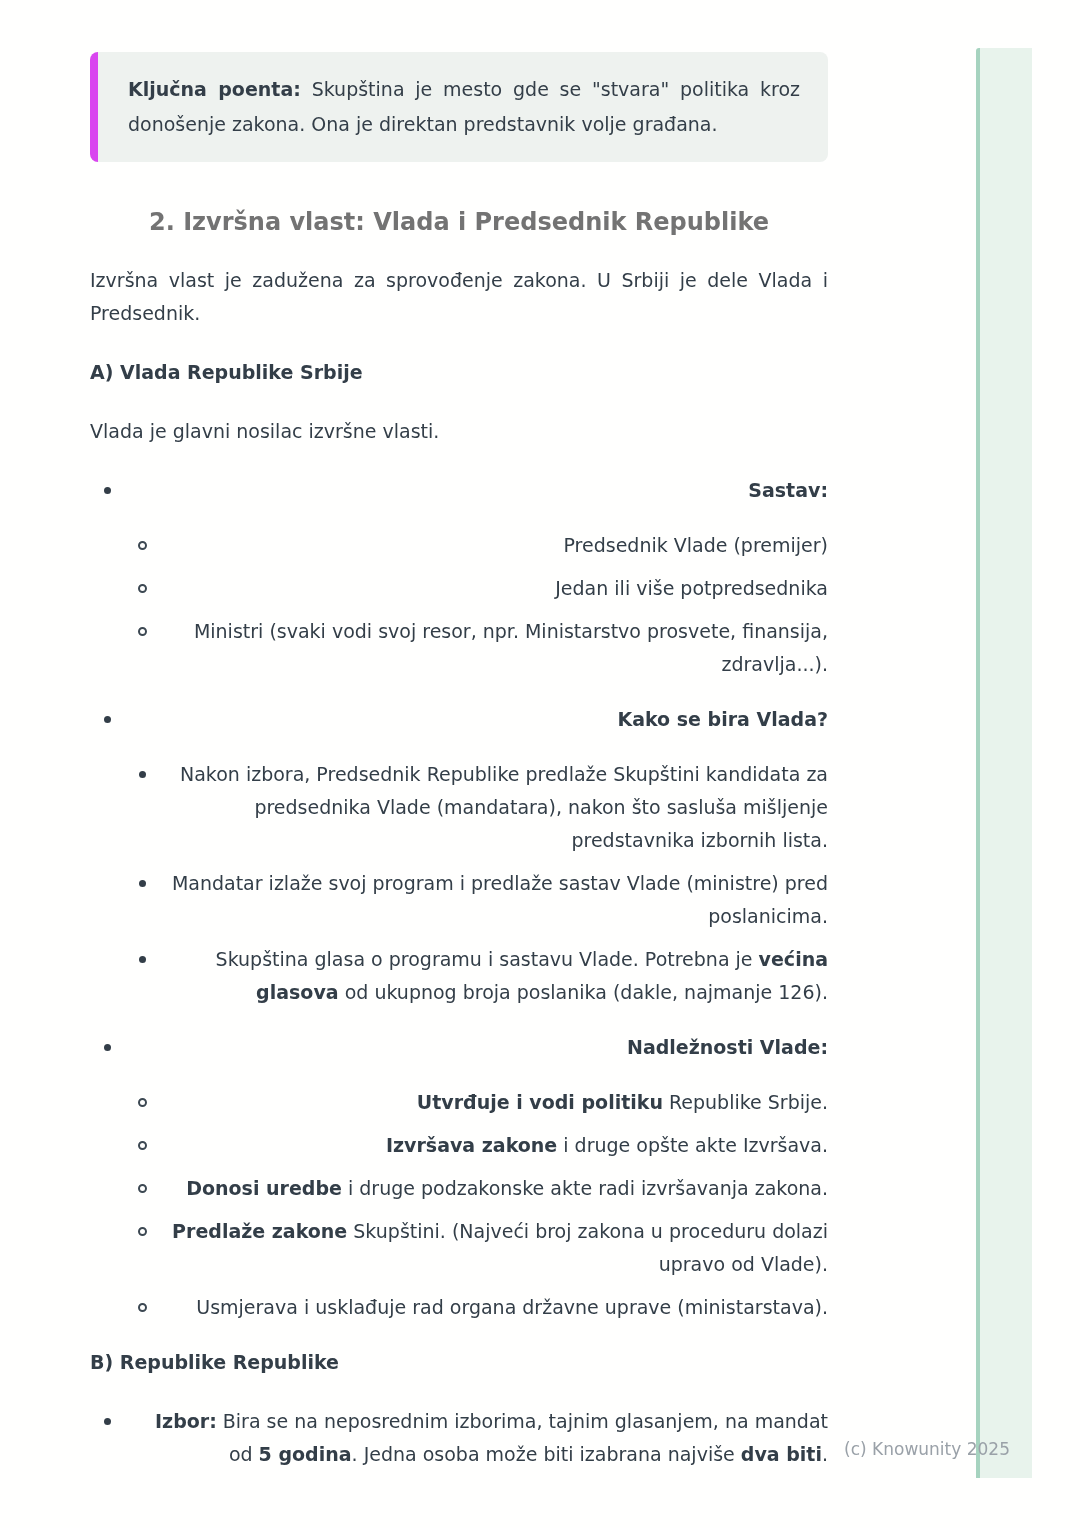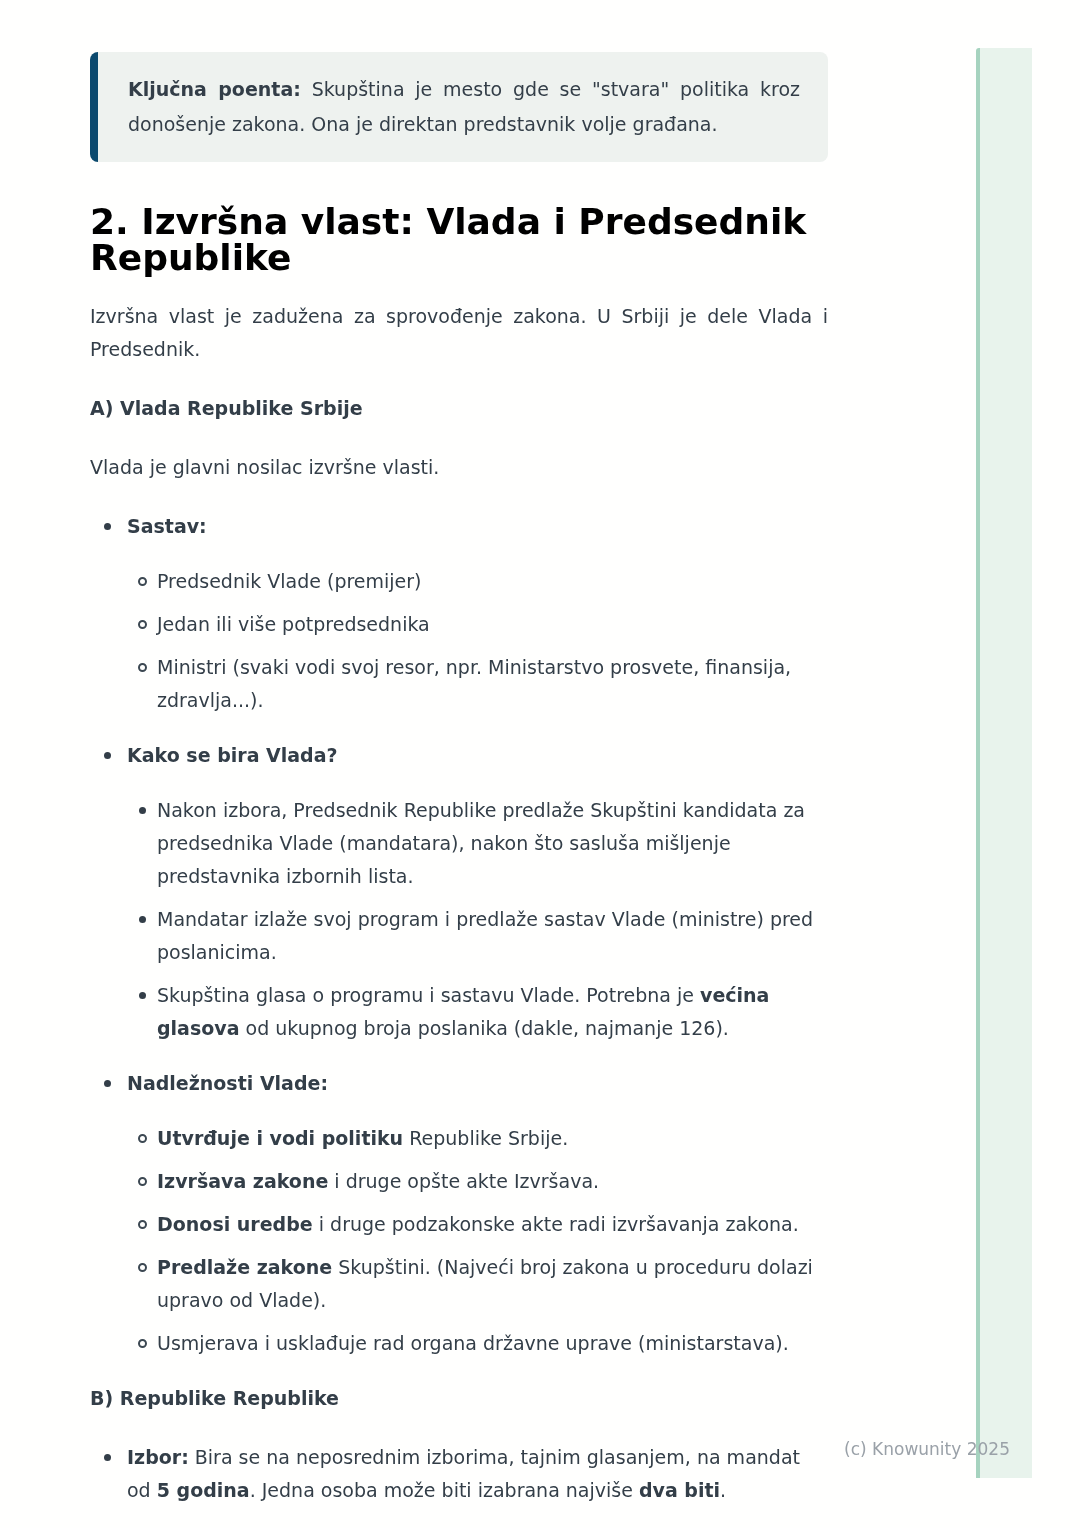--- a/index.html
+++ b/index.html
@@ -26,36 +26,37 @@
     position: absolute;
     left: 90px;
     top: 52px;
     width: 738px;
     color: #333e48;
     font-size: 19px;
     line-height: 33px;
   }
   .callout {
     background: #eef2ef;
-    border-left: 8px solid #0c4a6e;
+    border-left: 8px solid #d946ef;
     border-radius: 8px;
     padding: 20px 28px 20px 30px;
     margin-bottom: 42px;
   }
   .callout p {
     margin: 0;
     text-align: justify;
     line-height: 35px;
   }
   h2.section-heading {
-    color: #000000;
-    font-size: 36px;
+    color: #737373;
+    font-size: 24px;
     line-height: 36px;
     font-weight: bold;
     margin: 0 0 24px 0;
+    text-align: center;
   }
   p { margin: 0 0 26px 0; }
   p.justify { text-align: justify; }
   p.bold { font-weight: bold; }
   strong { font-weight: bold; }
 
   ul { list-style: none; margin: 0; padding: 0; }
   ul.l1 > li {
     position: relative;
     padding-left: 37px;
@@ -64,21 +65,21 @@
   ul.l1 > li::before {
     content: "";
     position: absolute;
     left: 14px;
     top: 13px;
     width: 7px;
     height: 7px;
     border-radius: 50%;
     background: #333e48;
   }
-  ul.l1 { margin-bottom: 4px; }
+  ul.l1 { margin-bottom: 4px; text-align: right; }
   ul.l2 { margin-top: 22px; }
   ul.l2 > li {
     position: relative;
     padding-left: 30px;
     margin-bottom: 10px;
   }
   ul.l2.circle > li::before {
     content: "";
     position: absolute;
     left: 11px;

